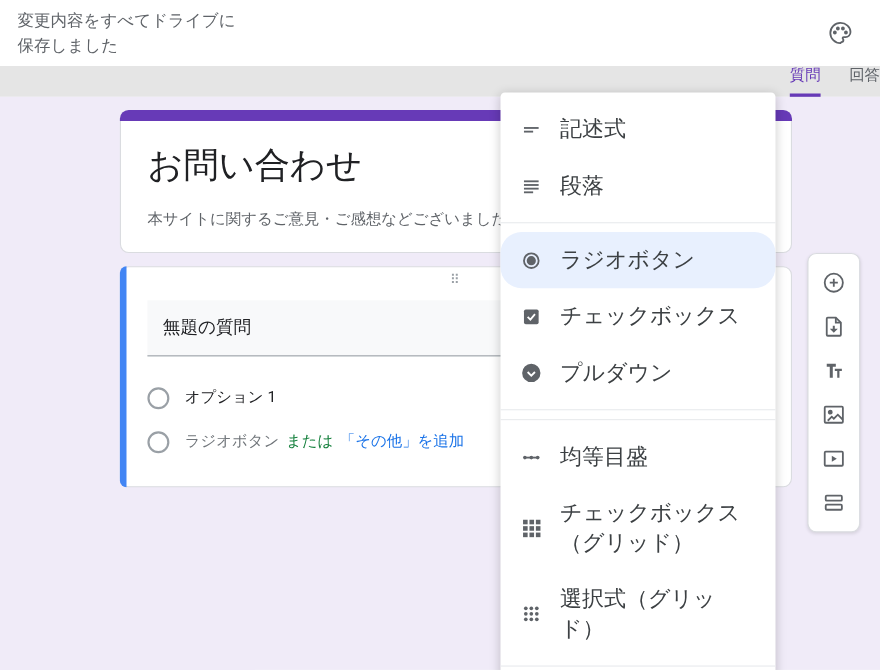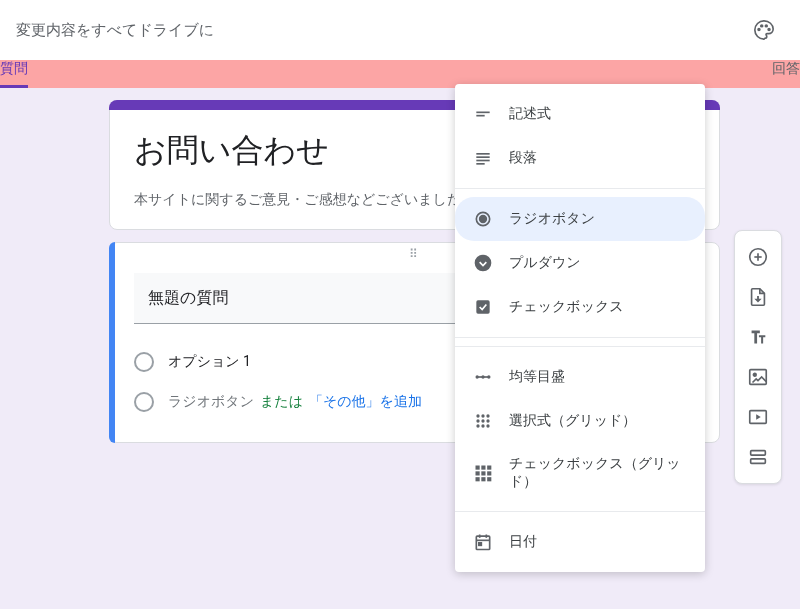--- a/index.html
+++ b/index.html
@@ -24,23 +24,23 @@
     }
     .save-status { line-height: 1.5; }
     .palette-btn {
       width: 40px; height: 40px; border-radius: 50%;
       display: flex; align-items: center; justify-content: center;
       cursor: pointer;
     }
     .tabs-bar {
       height: 28px;
       display: flex;
-      justify-content: space-between;
+      justify-content: flex-end;
       gap: 26px;
-      background: #fca5a5;
+      background: #e5e5e5;
     }
     .tab {
       font-size: 14px; color: #5f6368;
       padding-bottom: 4px; cursor: pointer;
     }
     .tab.active {
       color: #673ab7; font-weight: 500;
       border-bottom: 3px solid #673ab7;
     }
     .canvas {
@@ -83,42 +83,42 @@
       flex: 1; background: #f8f9fa; border: none;
       border-bottom: 1px solid #9aa0a6;
       padding: 16px 14px; font-size: 16px; color: #202124;
     }
     .image-btn {
       width: 24px; height: 24px; color: #5f6368; cursor: pointer;
       display: flex; align-items: center; justify-content: center;
     }
     .dropdown-placeholder { width: 150px; }
     .option-row {
-      display: flex; align-items: center; gap: 14px;
+      display: flex; align-items: flex-start; gap: 14px;
       padding: 10px 0; font-size: 14px; color: #202124;
     }
     .radio-empty {
       width: 20px; height: 20px; border: 2px solid #9aa0a6;
       border-radius: 50%;
     }
     .add-option-text { color: #70757a; }
     .add-other-link { color: #1a73e8; cursor: pointer; }
     .or-text { color: #15803d; }
 
     
     .type-menu {
       position: absolute; width: 250px;
       left: 455px; top: 84px;
       background: #fff; border-radius: 4px;
       box-shadow: 0 2px 10px rgba(0,0,0,0.2);
       padding: 8px 0; z-index: 20;
     }
     .menu-item {
       display: flex; align-items: center; gap: 16px;
-      padding: 12px 18px; font-size: 14px;
+      padding: 12px 18px; font-size: 20px;
       color: #3c4043; cursor: pointer;
     }
     .menu-item.selected { background: #e8f0fe; border-radius: 19px; }
     .menu-icon {
       width: 20px; height: 20px; flex-shrink: 0;
       display: flex; align-items: center; justify-content: center;
       color: #5f6368;
     }
     .menu-divider { height: 1px; background: #e8eaed; margin: 8px 0; }
 
@@ -136,20 +136,21 @@
       cursor: pointer; border-radius: 4px;
     }
     svg { display: block; }
   </style>
 </head>
 <body>
 
 <div class="header-bar">
   <div class="save-status">
     <div>変更内容をすべてドライブに</div>
+    <div>保存しました</div>
   </div>
   <div class="palette-btn">
     <svg width="22" height="22" viewBox="0 0 24 24" fill="none" stroke="#5f6368" stroke-width="1.8">
       <path d="M12 22C6.5 22 2 17.5 2 12S6.5 2 12 2s10 4 10 9c0 2.8-2.2 5-5 5h-1.8c-.6 0-1 .4-1 1 0 .3.1.5.3.7.4.5.5 1.1.5 1.3 0 1.1-.9 2-2 2z"></path>
       <circle cx="6.5" cy="11.5" r="1" fill="#5f6368"></circle>
       <circle cx="9.5" cy="7.5" r="1" fill="#5f6368"></circle>
       <circle cx="14.5" cy="7.5" r="1" fill="#5f6368"></circle>
       <circle cx="17.5" cy="11.5" r="1" fill="#5f6368"></circle>
     </svg>
   </div>
@@ -266,81 +267,81 @@
     <span class="menu-icon">
         <svg width="20" height="20" viewBox="0 0 24 24" fill="none" stroke="#5f6368" stroke-width="2">
           <circle cx="12" cy="12" r="8"></circle>
           <circle cx="12" cy="12" r="4" fill="#5f6368"></circle>
         </svg>
       </span>
     <span>ラジオボタン</span>
   </div>
   <div class="menu-item">
     <span class="menu-icon">
+        <svg width="20" height="20" viewBox="0 0 24 24" fill="#5f6368">
+          <rect x="4" y="4" width="16" height="16" rx="2"></rect>
+          <path d="M8 12l3 3 5-6" stroke="#fff" stroke-width="2" fill="none"></path>
+        </svg>
+      </span>
+    <span>チェックボックス</span>
+  </div>
+  <div class="menu-item">
+    <span class="menu-icon">
         <svg width="20" height="20" viewBox="0 0 24 24" fill="none" stroke="#5f6368" stroke-width="2">
           <circle cx="12" cy="12" r="9" fill="#5f6368"></circle>
           <path d="M8 11l4 4 4-4" stroke="#fff" fill="none"></path>
         </svg>
       </span>
     <span>プルダウン</span>
-  </div>
-  <div class="menu-item">
-    <span class="menu-icon">
-        <svg width="20" height="20" viewBox="0 0 24 24" fill="#5f6368">
-          <rect x="4" y="4" width="16" height="16" rx="2"></rect>
-          <path d="M8 12l3 3 5-6" stroke="#fff" stroke-width="2" fill="none"></path>
-        </svg>
-      </span>
-    <span>チェックボックス</span>
   </div>
   <div class="menu-divider"></div>
   <div class="menu-divider"></div>
   <div class="menu-item">
     <span class="menu-icon">
         <svg width="20" height="20" viewBox="0 0 24 24" fill="#5f6368">
           <circle cx="5" cy="12" r="2"></circle>
           <circle cx="12" cy="12" r="2"></circle>
           <circle cx="19" cy="12" r="2"></circle>
           <rect x="5" y="11" width="14" height="2"></rect>
         </svg>
       </span>
     <span>均等目盛</span>
+  </div>
+  <div class="menu-item">
+    <span class="menu-icon">
+        <svg width="20" height="20" viewBox="0 0 24 24" fill="#5f6368">
+          <rect x="3" y="3" width="5" height="5"></rect>
+          <rect x="10" y="3" width="5" height="5"></rect>
+          <rect x="17" y="3" width="5" height="5"></rect>
+          <rect x="3" y="10" width="5" height="5"></rect>
+          <rect x="10" y="10" width="5" height="5"></rect>
+          <rect x="17" y="10" width="5" height="5"></rect>
+          <rect x="3" y="17" width="5" height="5"></rect>
+          <rect x="10" y="17" width="5" height="5"></rect>
+          <rect x="17" y="17" width="5" height="5"></rect>
+        </svg>
+      </span>
+    <span>チェックボックス（グリッド）</span>
   </div>
   <div class="menu-item">
     <span class="menu-icon">
         <svg width="20" height="20" viewBox="0 0 24 24" fill="#5f6368">
           <circle cx="6" cy="6" r="2"></circle>
           <circle cx="12" cy="6" r="2"></circle>
           <circle cx="18" cy="6" r="2"></circle>
           <circle cx="6" cy="12" r="2"></circle>
           <circle cx="12" cy="12" r="2"></circle>
           <circle cx="18" cy="12" r="2"></circle>
           <circle cx="6" cy="18" r="2"></circle>
           <circle cx="12" cy="18" r="2"></circle>
           <circle cx="18" cy="18" r="2"></circle>
         </svg>
       </span>
     <span>選択式（グリッド）</span>
   </div>
-  <div class="menu-item">
-    <span class="menu-icon">
-        <svg width="20" height="20" viewBox="0 0 24 24" fill="#5f6368">
-          <rect x="3" y="3" width="5" height="5"></rect>
-          <rect x="10" y="3" width="5" height="5"></rect>
-          <rect x="17" y="3" width="5" height="5"></rect>
-          <rect x="3" y="10" width="5" height="5"></rect>
-          <rect x="10" y="10" width="5" height="5"></rect>
-          <rect x="17" y="10" width="5" height="5"></rect>
-          <rect x="3" y="17" width="5" height="5"></rect>
-          <rect x="10" y="17" width="5" height="5"></rect>
-          <rect x="17" y="17" width="5" height="5"></rect>
-        </svg>
-      </span>
-    <span>チェックボックス（グリッド）</span>
-  </div>
   <div class="menu-divider"></div>
   <div class="menu-item">
     <span class="menu-icon">
         <svg width="20" height="20" viewBox="0 0 24 24" fill="none" stroke="#5f6368" stroke-width="2">
           <rect x="4" y="5" width="16" height="16" rx="1"></rect>
           <line x1="4" y1="10" x2="20" y2="10"></line>
           <line x1="8" y1="3" x2="8" y2="7"></line>
           <line x1="16" y1="3" x2="16" y2="7"></line>
           <rect x="7" y="13" width="3" height="3" fill="#5f6368"></rect>
         </svg>

